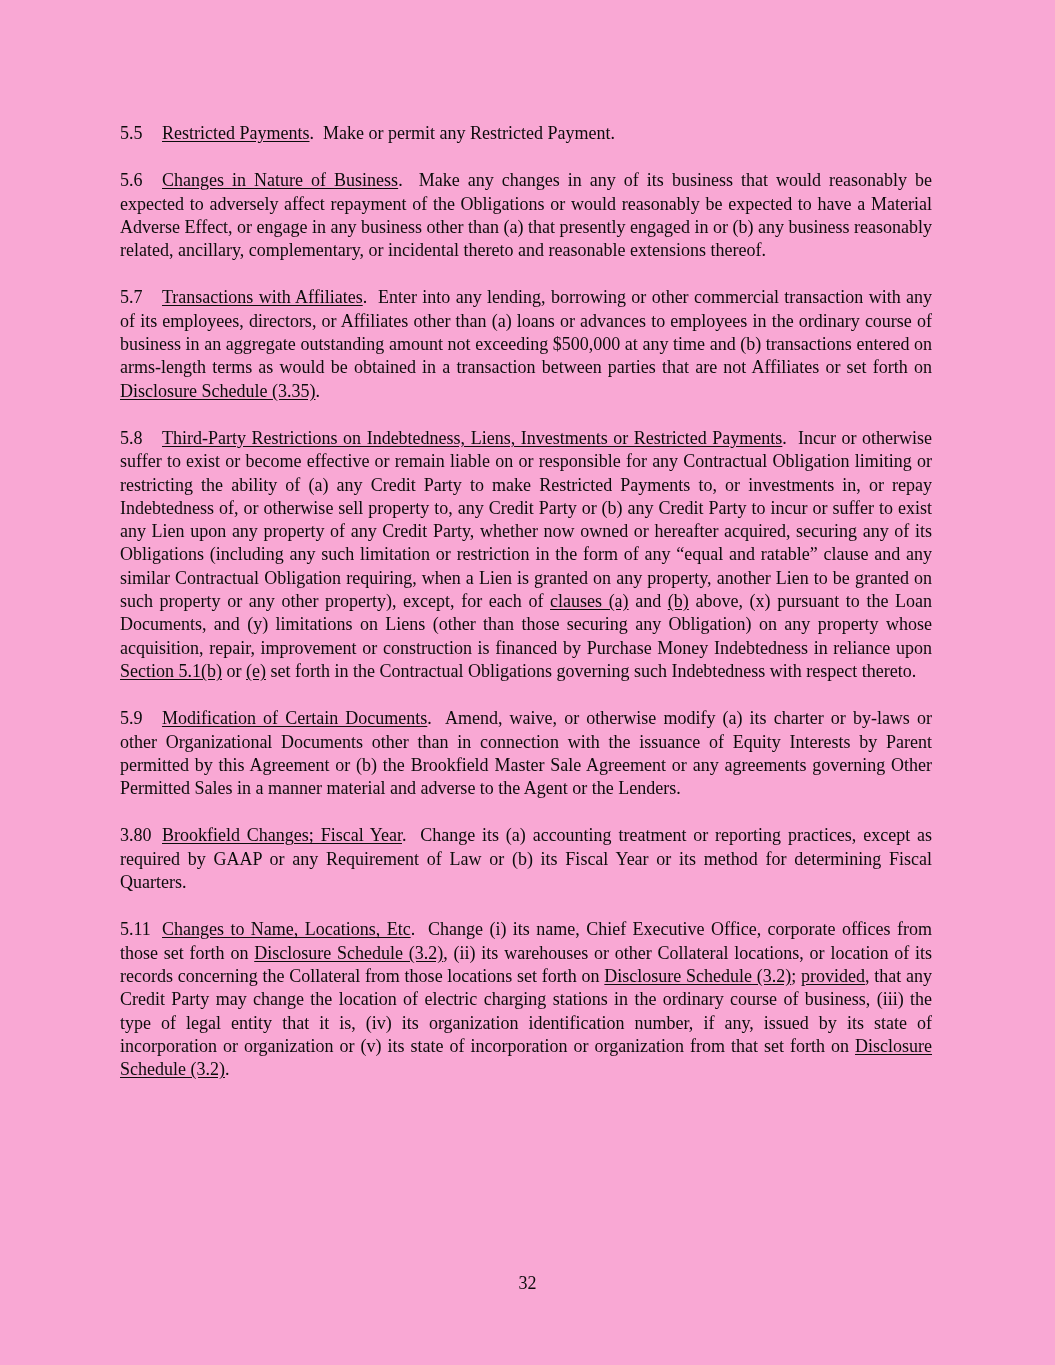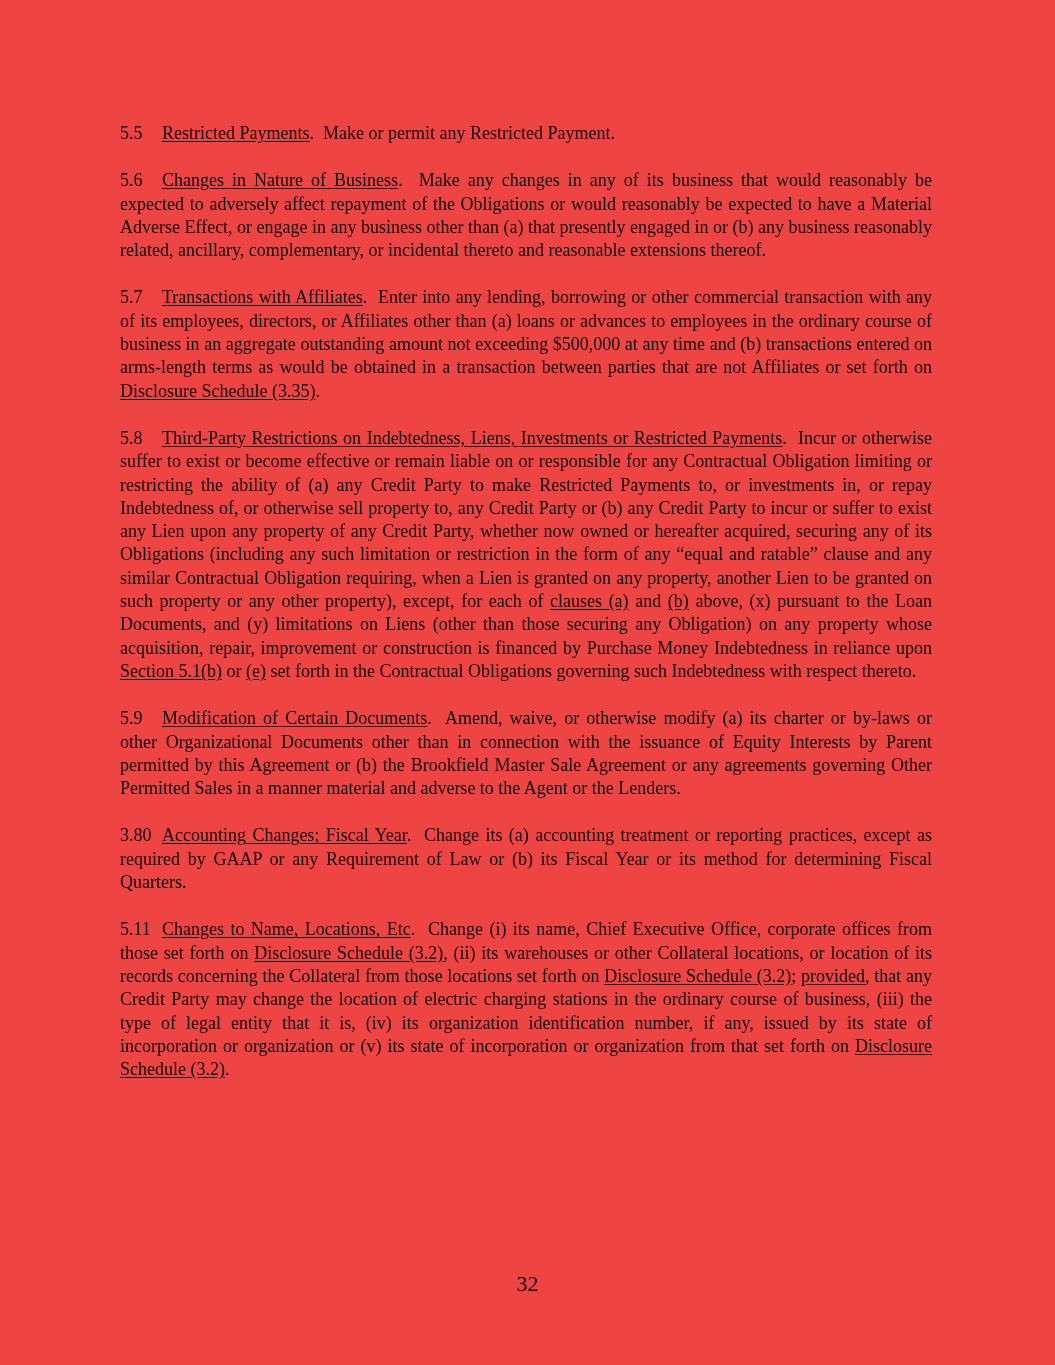--- a/index.html
+++ b/index.html
@@ -4,21 +4,21 @@
   <style>
     html, body {
       margin: 0;
       padding: 0;
       background: #ffffff;
     }
     .page {
       position: relative;
       width: 1055px;
       height: 1365px;
-      background: #ef4444;
+      background: #f9a8d4;
       font-family: "Liberation Serif", "DejaVu Serif", serif;
       color: #0c0c0c;
       overflow: hidden;
     }
     .content {
       position: absolute;
       left: 120px;
       top: 122px;
       width: 812px;
     }
@@ -36,21 +36,21 @@
     .u {
       text-decoration: underline;
       text-underline-offset: 2px;
     }
     .footer {
       position: absolute;
       left: 0;
       top: 1272px;
       width: 1055px;
       text-align: center;
-      font-size: 22px;
+      font-size: 18px;
       line-height: 23.3px;
     }
   </style>
 </head>
 <body>
 
 <div class="page">
   <div class="content">
 
     <p class="para">
@@ -67,21 +67,21 @@
 
     <p class="para">
       <span class="secnum">5.8</span><span><span class="u">Third-Party Restrictions on Indebtedness, Liens, Investments or Restricted Payments</span><span>.&nbsp; Incur or otherwise suffer to exist or become effective or remain liable on or responsible for any Contractual Obligation limiting or restricting the ability of (a) any Credit Party to make Restricted Payments to, or investments in, or repay Indebtedness of, or otherwise sell property to, any Credit Party or (b) any Credit Party to incur or suffer to exist any Lien upon any property of any Credit Party, whether now owned or hereafter acquired, securing any of its Obligations (including any such limitation or restriction in the form of any “equal and ratable” clause and any similar Contractual Obligation requiring, when a Lien is granted on any property, another Lien to be granted on such property or any other property), except, for each of </span><span class="u">clauses (a)</span><span> and </span><span class="u">(b)</span><span> above, (x) pursuant to the Loan Documents, and (y) limitations on Liens (other than those securing any Obligation) on any property whose acquisition, repair, improvement or construction is financed by Purchase Money Indebtedness in reliance upon </span><span class="u">Section 5.1(b)</span><span> or </span><span class="u">(e)</span><span> set forth in the Contractual Obligations governing such Indebtedness with respect thereto.</span></span>
     </p>
 
     <p class="para">
       <span class="secnum">5.9</span><span><span class="u">Modification of Certain Documents</span><span>.&nbsp; Amend, waive, or otherwise modify (a) its charter or by-laws or other Organizational Documents other than in connection with the issuance of Equity Interests by Parent permitted by this Agreement or (b) the Brookfield Master Sale Agreement or any agreements governing Other Permitted Sales in a manner material and adverse to the Agent or the Lenders.</span></span>
     </p>
 
     <p class="para">
-      <span class="secnum">3.80</span><span><span class="u">Accounting Changes; Fiscal Year</span><span>.&nbsp; Change its (a) accounting treatment or reporting practices, except as required by GAAP or any Requirement of Law or (b) its Fiscal Year or its method for determining Fiscal Quarters.</span></span>
+      <span class="secnum">3.80</span><span><span class="u">Brookfield Changes; Fiscal Year</span><span>.&nbsp; Change its (a) accounting treatment or reporting practices, except as required by GAAP or any Requirement of Law or (b) its Fiscal Year or its method for determining Fiscal Quarters.</span></span>
     </p>
 
     <p class="para">
       <span class="secnum">5.11</span><span><span class="u">Changes to Name, Locations, Etc</span><span>.&nbsp; Change (i) its name, Chief Executive Office, corporate offices from those set forth on </span><span class="u">Disclosure Schedule (3.2)</span><span>, (ii) its warehouses or other Collateral locations, or location of its records concerning the Collateral from those locations set forth on </span><span class="u">Disclosure Schedule (3.2)</span><span>; </span><span class="u">provided</span><span>, that any Credit Party may change the location of electric charging stations in the ordinary course of business, (iii) the type of legal entity that it is, (iv) its organization identification number, if any, issued by its state of incorporation or organization or (v) its state of incorporation or organization from that set forth on </span><span class="u">Disclosure Schedule (3.2)</span><span>.</span></span>
     </p>
 
   </div>
 
   <div class="footer">32</div>
 </div>

